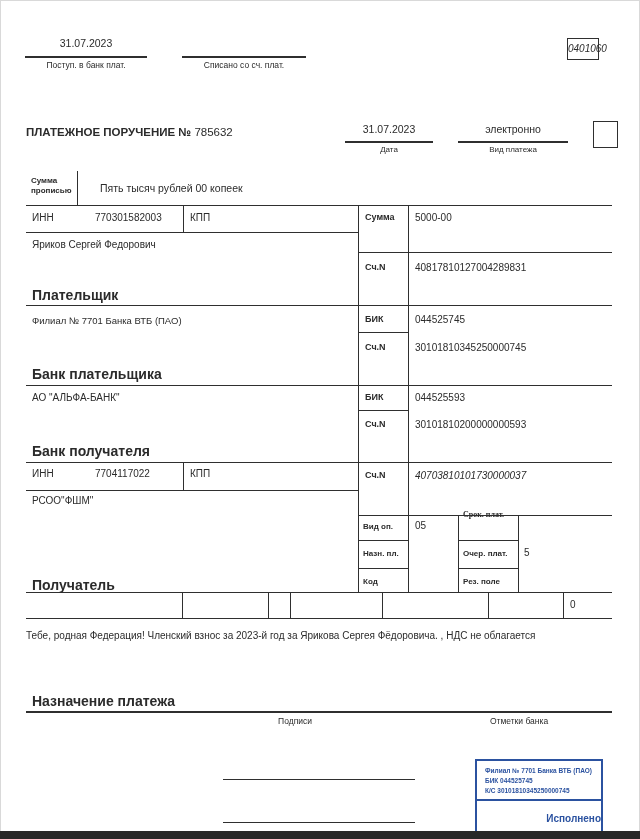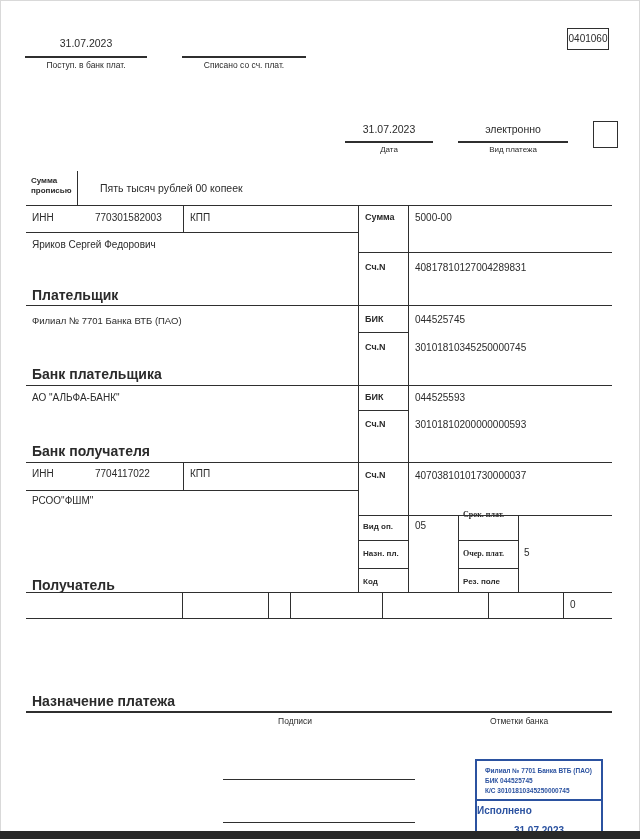--- a/index.html
+++ b/index.html
@@ -23,41 +23,45 @@
   .title{font-size:11.5px;font-weight:bold;white-space:nowrap;}
   .title .num{font-weight:normal;}
   .stamp{
     position:absolute;left:475px;top:759px;width:128px;height:80px;
     border:2px solid #2b52a0;box-sizing:border-box;color:#2b52a0;
   }
   .stamp .head{
     padding:5px 4px 4px 8px;font-size:6.5px;font-weight:bold;line-height:1.5;
     border-bottom:2px solid #2b52a0;white-space:nowrap;
   }
-  .stamp .status{font-size:10px;font-weight:bold;text-align:left;margin-top:4px;}
+  .stamp .status{font-size:10px;font-weight:bold;text-align:right;margin-top:12px;}
   .stamp .sdate{font-size:10px;font-weight:bold;text-align:center;margin-top:9px;}
   .darkbar{position:absolute;left:0;top:831px;width:640px;height:8px;background:#282828;z-index:10;}
   .box{position:absolute;box-sizing:border-box;border:1.5px solid #2f2f2f;}
 </style>
 </head>
 <body>
 
 <div id="doc">
 
   <div class="abs t10c ctr" style="left:25px;top:37px;width:122px;">31.07.2023</div>
   <div class="hline2" style="left:25px;top:56px;width:122px;"></div>
   <div class="abs lblS ctr" style="left:25px;top:60px;width:122px;">Поступ. в банк плат.</div>
 
   <div class="hline2" style="left:182px;top:56px;width:124px;"></div>
   <div class="abs lblS ctr" style="left:182px;top:60px;width:124px;">Списано со сч. плат.</div>
 
-  <div class="box ctr" style="left:567px;top:28px;width:42px;height:22px;">
+  <div class="box ctr" style="left:567px;top:38px;width:32px;height:22px;font-style:italic;">
     <div class="t10" style="margin-top:4px;">0401060</div>
   </div>
 
+  <div class="abs title" style="left:26px;top:126px;">
+    <span>ПЛАТЕЖНОЕ ПОРУЧЕНИЕ №</span>
+    <span class="num">785632</span>
+  </div>
 
   <div class="abs t10c ctr" style="left:345px;top:123px;width:88px;">31.07.2023</div>
   <div class="hline2" style="left:345px;top:141px;width:88px;"></div>
   <div class="abs lblS ctr" style="left:345px;top:145px;width:88px;font-size:8px;">Дата</div>
 
   <div class="abs t10c ctr" style="left:458px;top:123px;width:110px;">электронно</div>
   <div class="hline2" style="left:458px;top:141px;width:110px;"></div>
   <div class="abs lblS ctr" style="left:458px;top:145px;width:110px;font-size:8px;">Вид платежа</div>
 
   <div class="box" style="left:593px;top:121px;width:25px;height:27px;"></div>
@@ -122,33 +126,34 @@
   <div class="abs rowlbl" style="left:365px;top:419px;">Сч.N</div>
   <div class="abs t10" style="left:415px;top:419px;">30101810200000000593</div>
 
   <div class="abs t10" style="left:32px;top:468px;">ИНН</div>
   <div class="abs t10" style="left:95px;top:468px;">7704117022</div>
   <div class="abs t10" style="left:190px;top:468px;">КПП</div>
   <div class="abs t10" style="left:32px;top:495px;">РСОО"ФШМ"</div>
   <div class="abs lblB" style="left:32px;top:577px;">Получатель</div>
 
   <div class="abs rowlbl" style="left:365px;top:470px;">Сч.N</div>
-  <div class="abs t10" style="left:415px;top:470px;">40703810101730000037</div>
+  <div class="abs t10" style="left:415px;top:470px;font-style:italic;">40703810101730000037</div>
 
   <div class="abs minilbl" style="left:363px;top:522px;">Вид оп.</div>
   <div class="abs t10" style="left:415px;top:520px;">05</div>
   <div class="abs minilbl" style="left:463px;top:510px;font-family:Liberation Serif, serif;">Срок. плат.</div>
   <div class="abs minilbl" style="left:363px;top:549px;">Назн. пл.</div>
-  <div class="abs minilbl" style="left:463px;top:549px;font-family:Liberation Serif, serif;">Очер. плат.</div>
+  <div class="abs minilbl" style="left:463px;top:549px;">Очер. плат.</div>
   <div class="abs t10" style="left:524px;top:547px;">5</div>
   <div class="abs minilbl" style="left:363px;top:577px;">Код</div>
   <div class="abs minilbl" style="left:463px;top:577px;">Рез. поле</div>
 
   <div class="abs t10" style="left:570px;top:599px;">0</div>
 
+  <div class="abs t10" style="left:26px;top:630px;width:586px;white-space:normal;">Тебе, родная Федерация! Членский взнос за 2023-й год за Ярикова Сергея Фёдоровича. , НДС не облагается</div>
   <div class="abs lblB" style="left:32px;top:693px;">Назначение платежа</div>
   <div class="hline2" style="left:26px;top:711px;width:586px;"></div>
 
   <div class="abs lblS ctr" style="left:235px;top:716px;width:120px;">Подписи</div>
   <div class="abs lblS ctr" style="left:459px;top:716px;width:120px;">Отметки банка</div>
 
   <div class="hline" style="left:223px;top:779px;width:192px;border-top-width:1.5px;"></div>
   <div class="hline" style="left:223px;top:822px;width:192px;border-top-width:1.5px;"></div>
 
   <div class="stamp">

